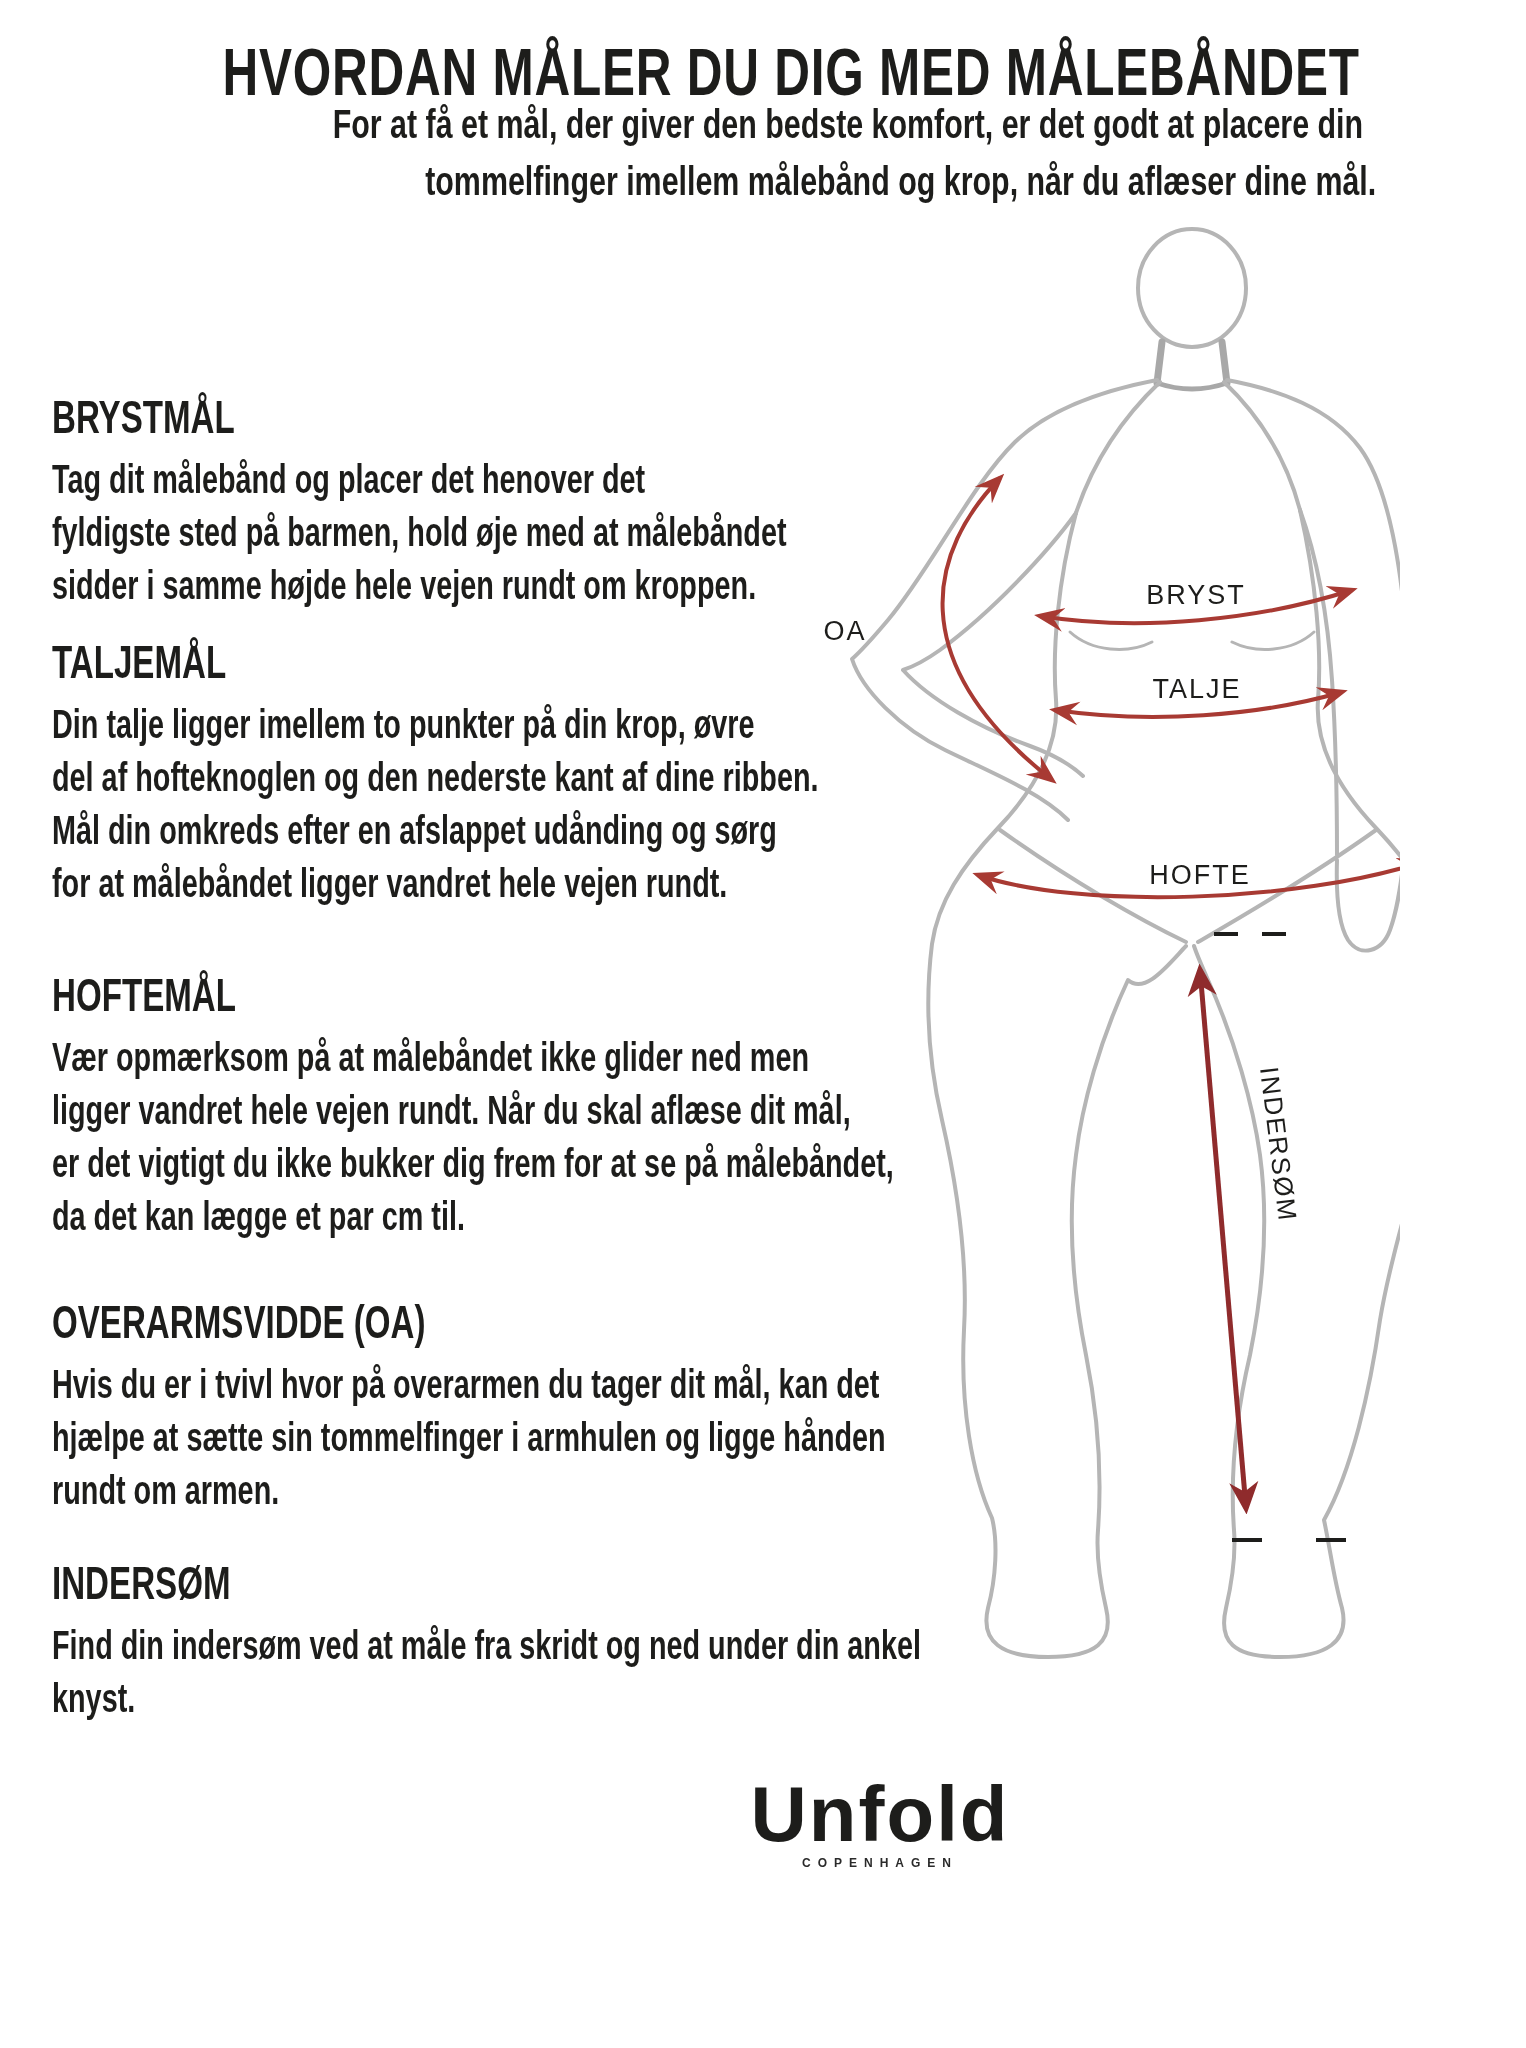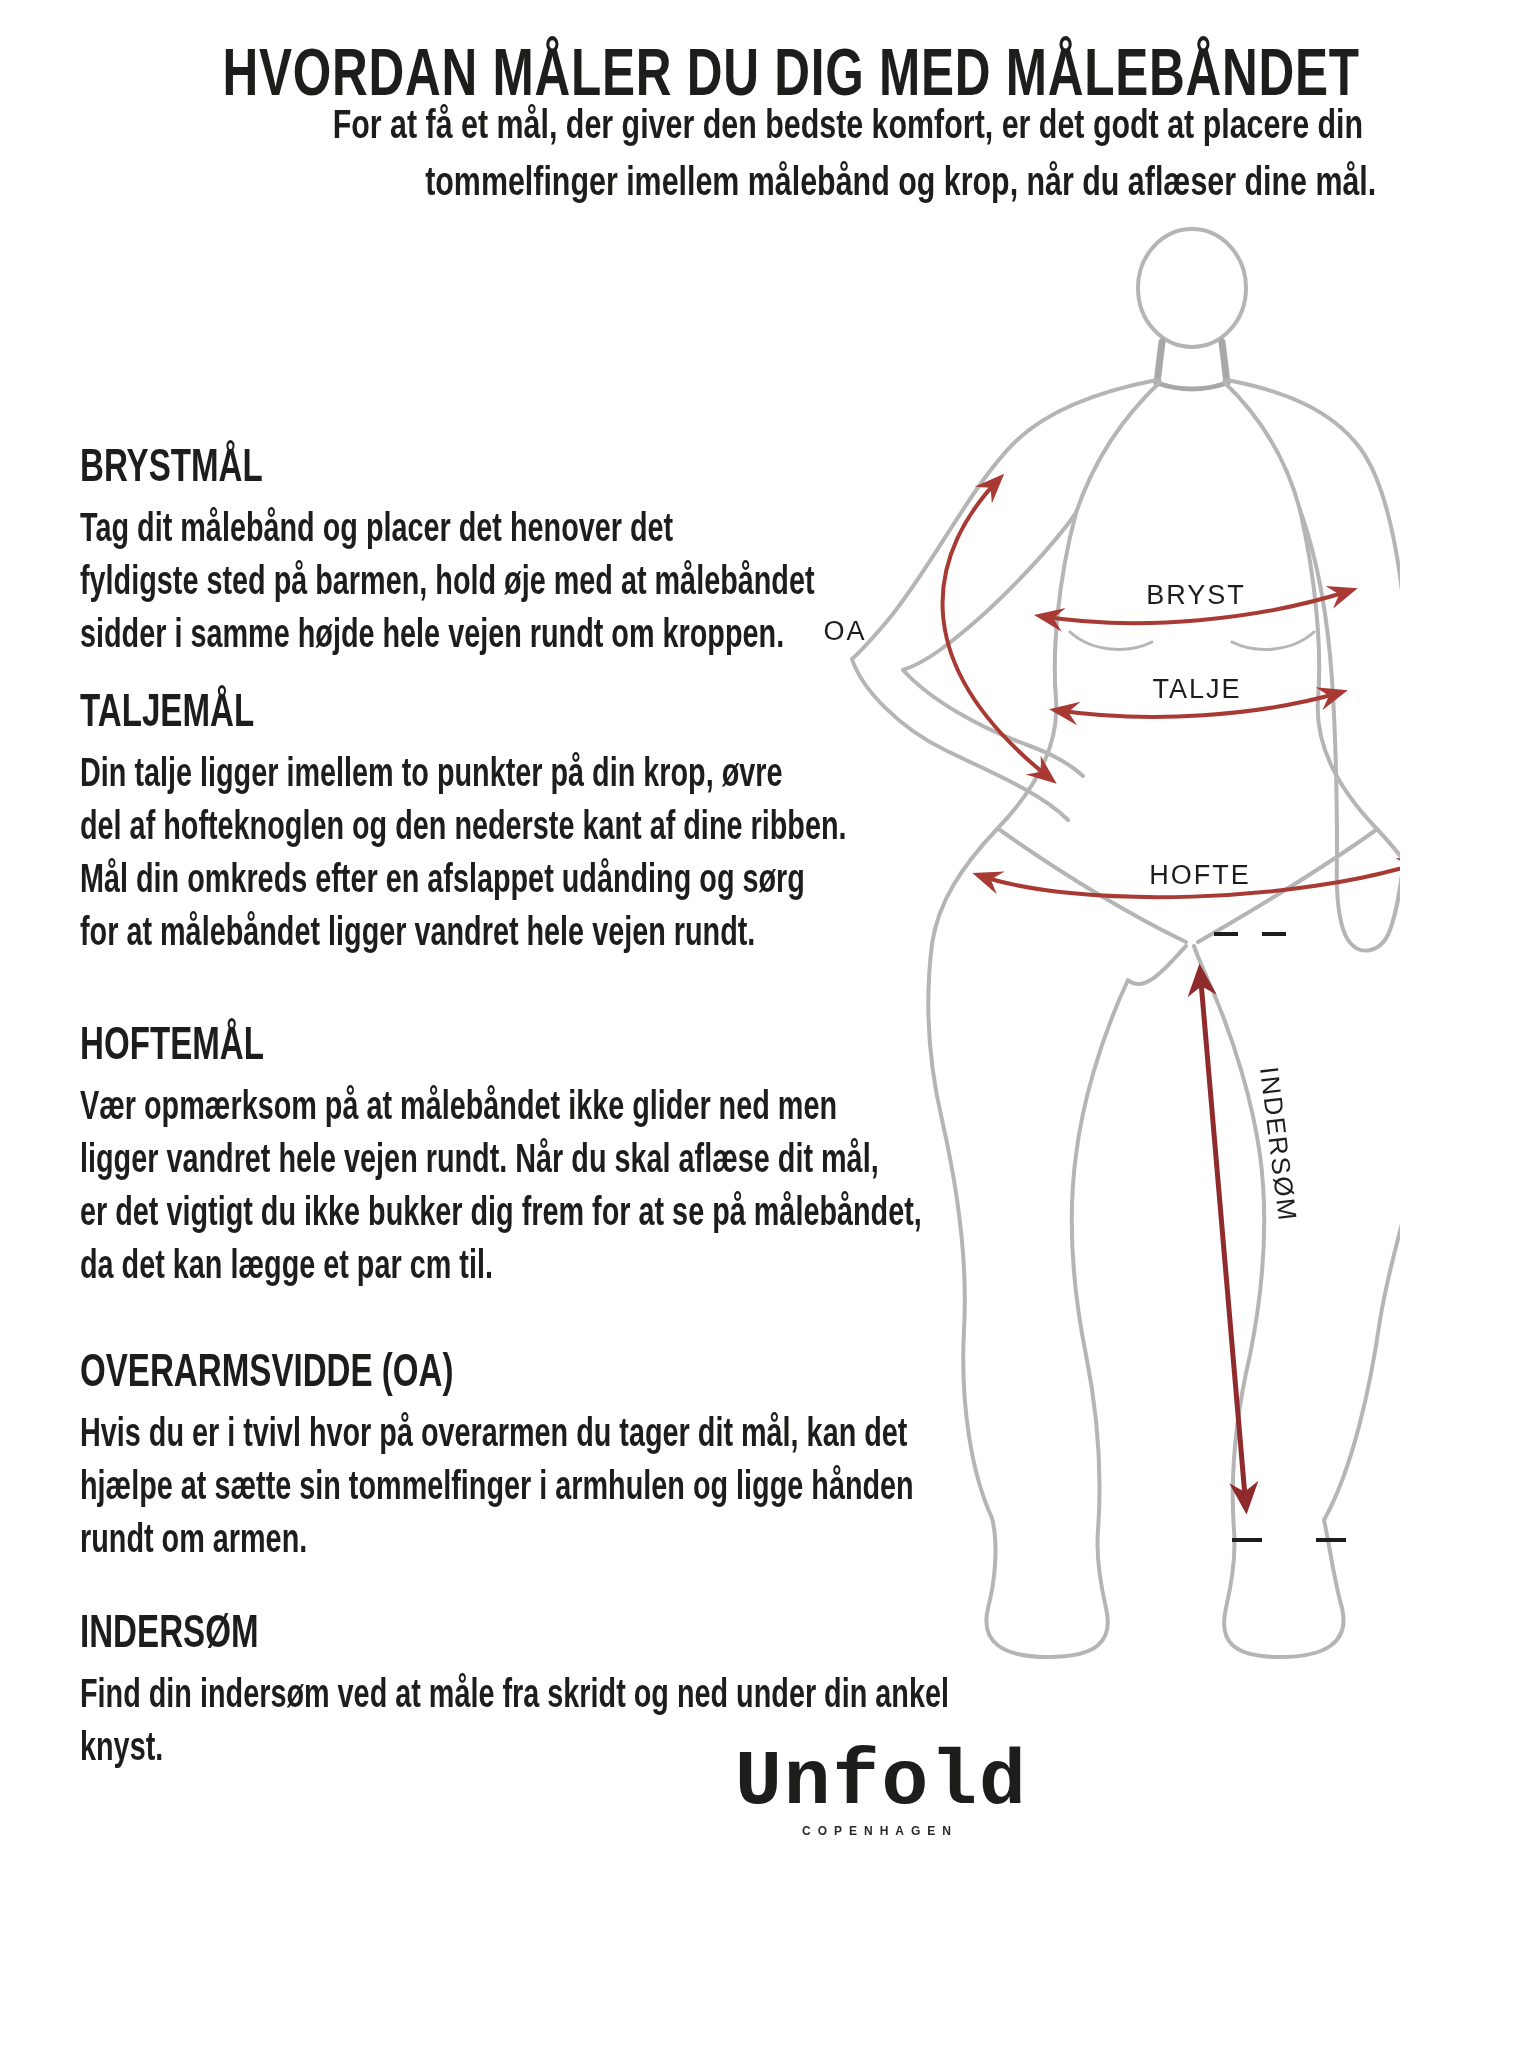--- a/index.html
+++ b/index.html
@@ -9,30 +9,30 @@
   }
   .abs{position:absolute;}
   
   .title-wrap{left:0;top:34px;width:1526px;text-align:center;padding-left:28px;}
   .title{display:inline-block;transform:scaleX(0.75);transform-origin:50% 50%;
     font-size:66px;font-weight:700;letter-spacing:1px;white-space:nowrap;color:#1d1d1b;}
   .subtitle-wrap{left:0;top:100px;width:1526px;text-align:right;line-height:49px;}
   .subtitle-line{display:inline-block;transform:scaleX(0.76);transform-origin:50% 50%;
     font-size:40px;font-weight:700;white-space:nowrap;color:#1d1d1b;}
   
-  .section{position:absolute;left:80px;width:900px;margin-top:48px;}
+  .section{position:absolute;left:52px;width:900px;}
   .cond{transform:scaleX(0.72);transform-origin:0 0;width:139%;}
   .sec-heading{font-size:46px;font-weight:700;letter-spacing:0px;white-space:nowrap;margin:0 0 9px 0;}
   .sec-line{font-size:40px;font-weight:700;line-height:53px;white-space:nowrap;}
   
   .figure-svg{left:600px;top:180px;width:800px;height:1500px;}
   
   .logo{left:735px;top:1742px;width:290px;text-align:center;}
-  .logo-name{font-family:Liberation Mono, monospace;font-size:78px;font-weight:600;
-    letter-spacing:2px;color:#1d1d1b;line-height:80px;}
+  .logo-name{font-family:Liberation Sans, sans-serif;font-size:78px;font-weight:600;
+    letter-spacing:2px;color:#1d1d1b;line-height:80px;margin-top:32px;}
   .logo-sub{font-size:12px;font-weight:700;letter-spacing:7px;color:#2a2a2a;margin-top:2px;}
 </style>
 </head>
 <body>
 
 <div class="abs title-wrap">
   <span class="title">HVORDAN MÅLER DU DIG MED MÅLEBÅNDET</span>
 </div>
 <div class="abs subtitle-wrap">
   <span class="subtitle-line">For at få et mål, der giver den bedste komfort, er det godt at placere din</span><br>

